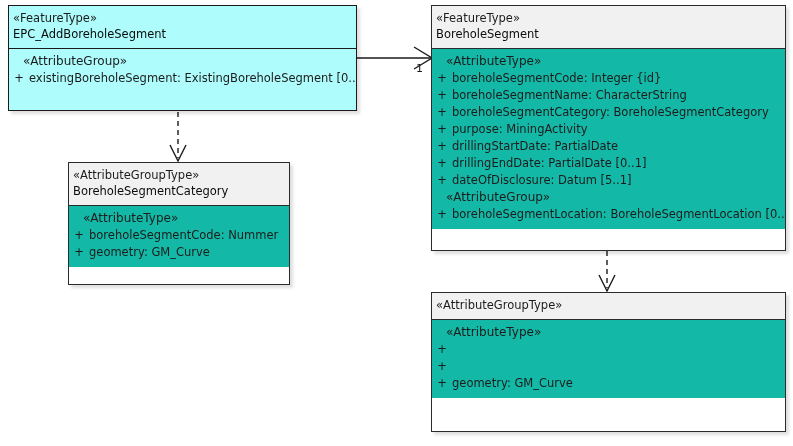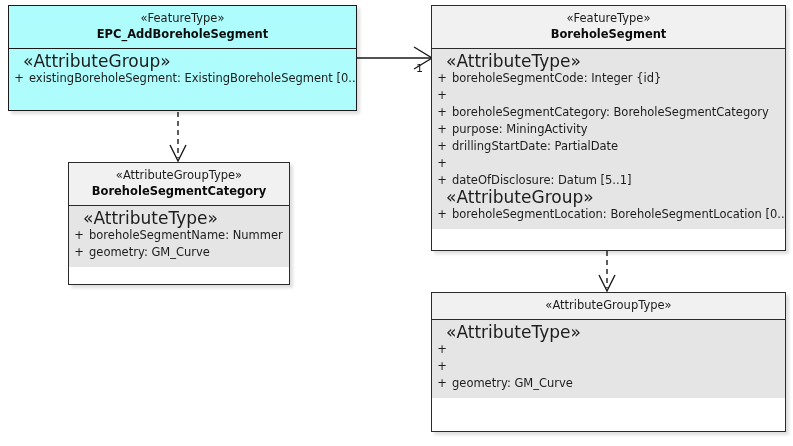--- a/index.html
+++ b/index.html
@@ -33,56 +33,56 @@
     overflow: hidden;
   }
   .uml-box.highlight {
     background: #aefcfc;
     border: 1px solid #1a1a1a;
   }
 
   .box-header {
     box-sizing: border-box;
     border-bottom: 1px solid #2b2b2b;
-    text-align: center;
+    text-align: left;
     padding: 5px 4px 6px 4px;
     background: #f1f1f1;
   }
   .uml-box.highlight .box-header {
     background: #aefcfc;
     border-bottom: 1px solid #1a1a1a;
   }
 
   .stereotype {
     display: block;
     font-size: 11.5px;
     color: #1c1c1c;
     line-height: 15px;
     white-space: nowrap;
   }
   .class-name {
     display: block;
     font-size: 11.5px;
-    font-weight: bold;
+    font-weight: normal;
     color: #0b0b0b;
     line-height: 16px;
     white-space: nowrap;
   }
 
   .box-body {
     box-sizing: border-box;
     padding: 4px 0 6px 0;
-    background: #e5e5e5;
+    background: #14b8a6;
   }
   .uml-box.highlight .box-body {
     background: #aefcfc;
   }
 
   .group-stereotype {
-    font-size: 17px;
+    font-size: 12px;
     color: #1c1c1c;
     line-height: 17px;
     padding-left: 14px;
     white-space: nowrap;
   }
 
   .attr-row {
     display: flex;
     align-items: baseline;
     line-height: 17px;
@@ -162,35 +162,37 @@
     </div>
     <div class="box-body">
       <div class="group-stereotype">«AttributeType»</div>
 
       <div class="attr-row">
         <span class="attr-vis">+</span>
         <span class="attr-text">boreholeSegmentCode: Integer {id}</span>
       </div>
       <div class="attr-row">
         <span class="attr-vis">+</span>
+        <span class="attr-text">boreholeSegmentName: CharacterString</span>
       </div>
       <div class="attr-row">
         <span class="attr-vis">+</span>
         <span class="attr-text">boreholeSegmentCategory: BoreholeSegmentCategory</span>
       </div>
       <div class="attr-row">
         <span class="attr-vis">+</span>
         <span class="attr-text">purpose: MiningActivity</span>
       </div>
       <div class="attr-row">
         <span class="attr-vis">+</span>
         <span class="attr-text">drillingStartDate: PartialDate</span>
       </div>
       <div class="attr-row">
         <span class="attr-vis">+</span>
+        <span class="attr-text">drillingEndDate: PartialDate [0..1]</span>
       </div>
       <div class="attr-row">
         <span class="attr-vis">+</span>
         <span class="attr-text">dateOfDisclosure: Datum [5..1]</span>
       </div>
 
       <div class="group-stereotype">«AttributeGroup»</div>
       <div class="attr-row">
         <span class="attr-vis">+</span>
         <span class="attr-text">boreholeSegmentLocation: BoreholeSegmentLocation [0..1]</span>
@@ -200,21 +202,21 @@
 
   <div class="uml-box" style="left:68px; top:162px; width:222px; height:123px;">
     <div class="box-header">
       <span class="stereotype">«AttributeGroupType»</span>
       <span class="class-name">BoreholeSegmentCategory</span>
     </div>
     <div class="box-body">
       <div class="group-stereotype">«AttributeType»</div>
       <div class="attr-row">
         <span class="attr-vis">+</span>
-        <span class="attr-text">boreholeSegmentName: Nummer</span>
+        <span class="attr-text">boreholeSegmentCode: Nummer</span>
       </div>
       <div class="attr-row">
         <span class="attr-vis">+</span>
         <span class="attr-text">geometry: GM_Curve</span>
       </div>
     </div>
   </div>
 
   <div class="uml-box" style="left:431px; top:292px; width:355px; height:140px;">
     <div class="box-header">

